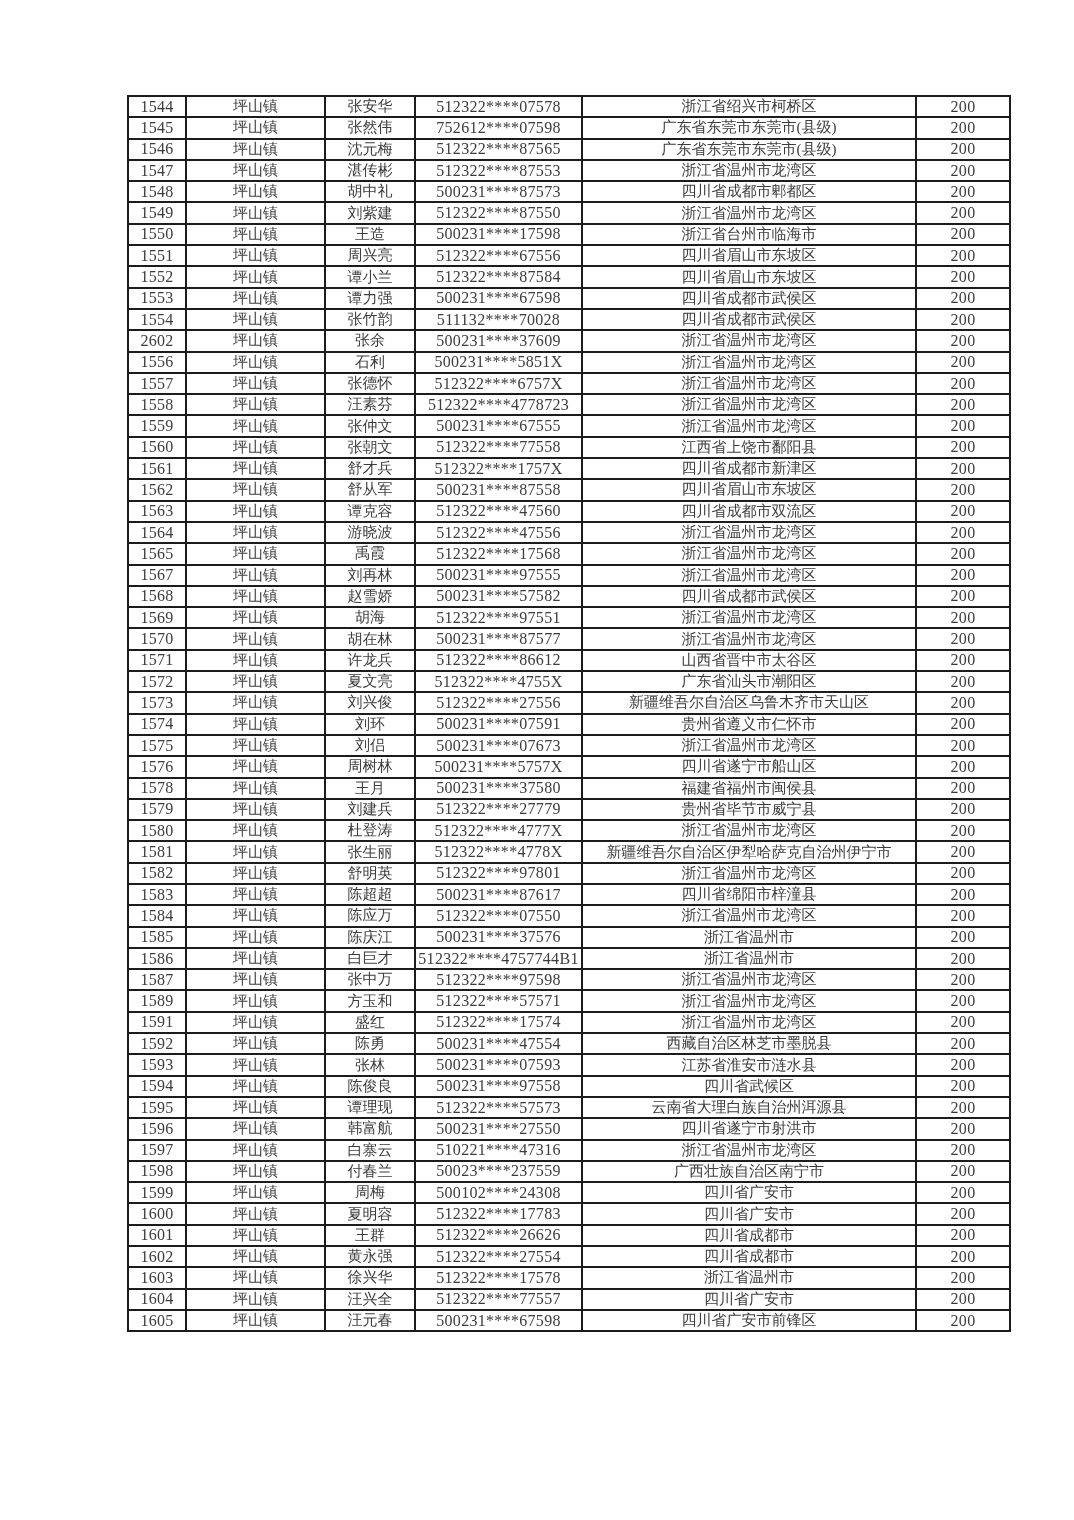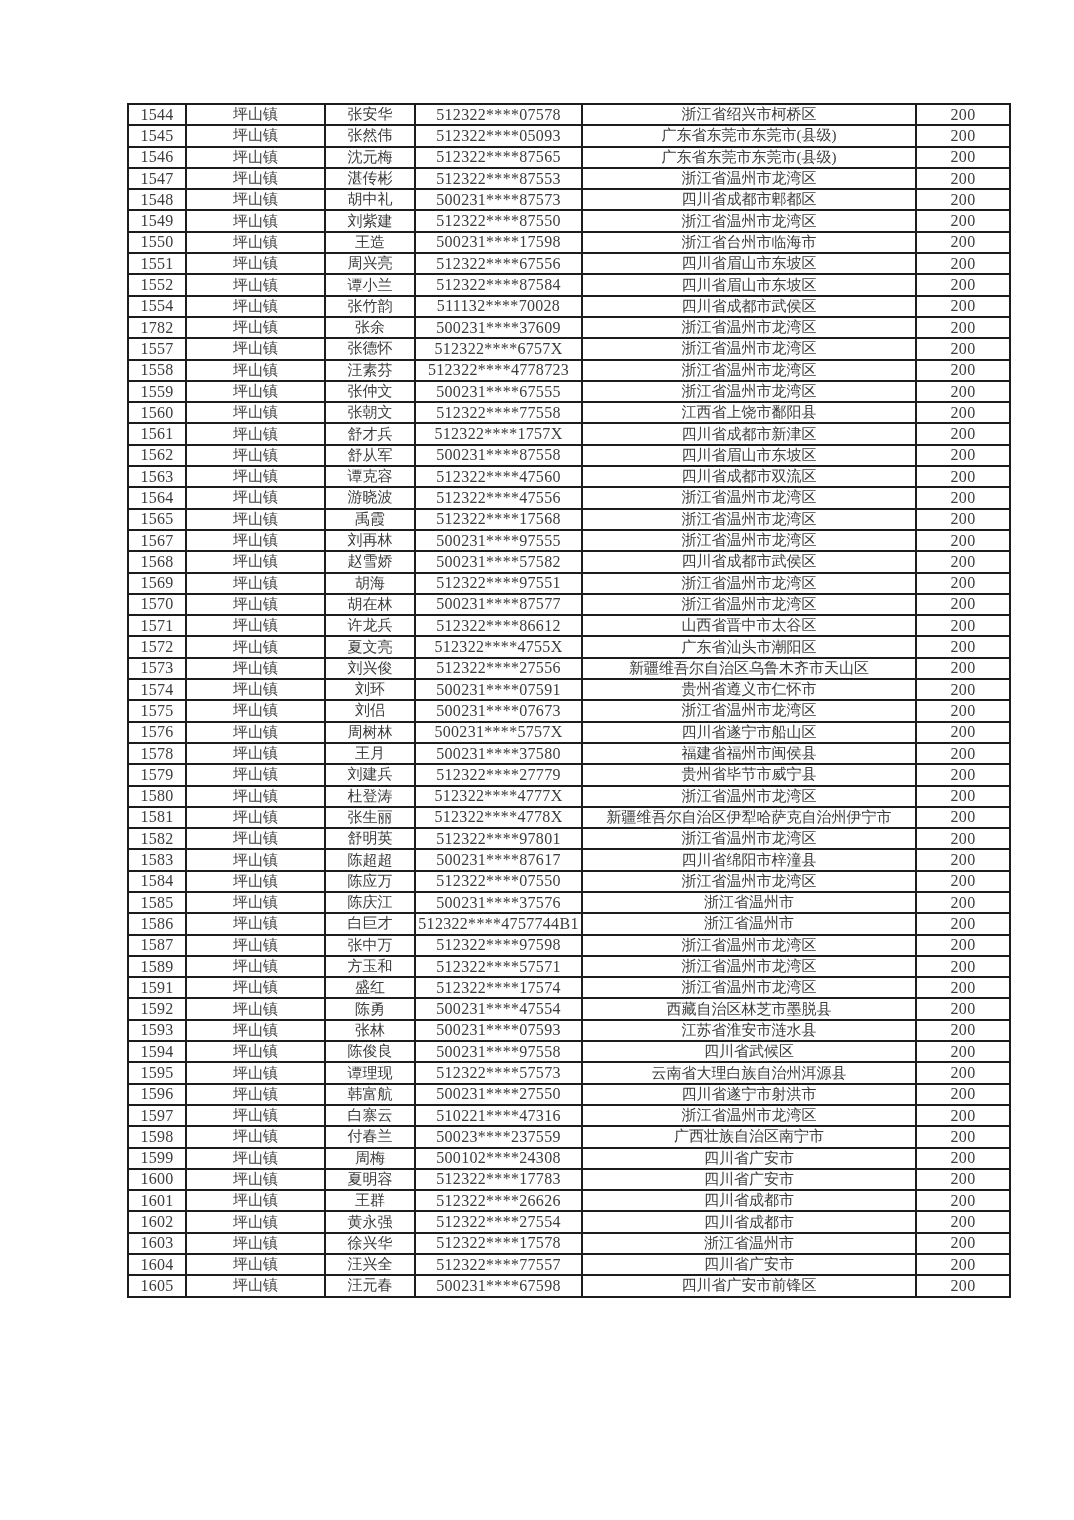--- a/index.html
+++ b/index.html
@@ -10,21 +10,21 @@
     position: relative;
     overflow: hidden;
   }
   .page {
     position: absolute; left: 0; top: 0;
     width: 1074px; height: 1520px;
     background: #ffffff;
   }
   table.roster {
     position: absolute;
-    left: 91px; top: 103px;
+    left: 91px; top: 95px;
     width: 884px;
     table-layout: fixed;
     border-collapse: separate;
     border-spacing: 0;
     padding-left: 36px;
   }
   table.roster td {
     height: 19.3px;
     padding: 0 2px;
     vertical-align: middle;
@@ -61,21 +61,21 @@
     <td class="c-cjk">张安华</td>
     <td class="c-num">512322****07578</td>
     <td class="c-loc">浙江省绍兴市柯桥区</td>
     <td class="c-num">200</td>
   </tr>
 
   <tr>
     <td class="c-num">1545</td>
     <td class="c-cjk">坪山镇</td>
     <td class="c-cjk">张然伟</td>
-    <td class="c-num">512322****05093</td>
+    <td class="c-num">752612****07598</td>
     <td class="c-loc">广东省东莞市东莞市(县级)</td>
     <td class="c-num">200</td>
   </tr>
 
   <tr>
     <td class="c-num">1546</td>
     <td class="c-cjk">坪山镇</td>
     <td class="c-cjk">沈元梅</td>
     <td class="c-num">512322****87565</td>
     <td class="c-loc">广东省东莞市东莞市(县级)</td>
@@ -129,39 +129,55 @@
 
   <tr>
     <td class="c-num">1552</td>
     <td class="c-cjk">坪山镇</td>
     <td class="c-cjk">谭小兰</td>
     <td class="c-num">512322****87584</td>
     <td class="c-loc">四川省眉山市东坡区</td>
     <td class="c-num">200</td>
   </tr>
 
+  <tr>
+    <td class="c-num">1553</td>
+    <td class="c-cjk">坪山镇</td>
+    <td class="c-cjk">谭力强</td>
+    <td class="c-num">500231****67598</td>
+    <td class="c-loc">四川省成都市武侯区</td>
+    <td class="c-num">200</td>
+  </tr>
 
   <tr>
     <td class="c-num">1554</td>
     <td class="c-cjk">坪山镇</td>
     <td class="c-cjk">张竹韵</td>
     <td class="c-num">511132****70028</td>
     <td class="c-loc">四川省成都市武侯区</td>
     <td class="c-num">200</td>
   </tr>
 
   <tr>
-    <td class="c-num">1782</td>
+    <td class="c-num">2602</td>
     <td class="c-cjk">坪山镇</td>
     <td class="c-cjk">张余</td>
     <td class="c-num">500231****37609</td>
     <td class="c-loc">浙江省温州市龙湾区</td>
     <td class="c-num">200</td>
   </tr>
 
+  <tr>
+    <td class="c-num">1556</td>
+    <td class="c-cjk">坪山镇</td>
+    <td class="c-cjk">石利</td>
+    <td class="c-num">500231****5851X</td>
+    <td class="c-loc">浙江省温州市龙湾区</td>
+    <td class="c-num">200</td>
+  </tr>
 
   <tr>
     <td class="c-num">1557</td>
     <td class="c-cjk">坪山镇</td>
     <td class="c-cjk">张德怀</td>
     <td class="c-num">512322****6757X</td>
     <td class="c-loc">浙江省温州市龙湾区</td>
     <td class="c-num">200</td>
   </tr>
 

